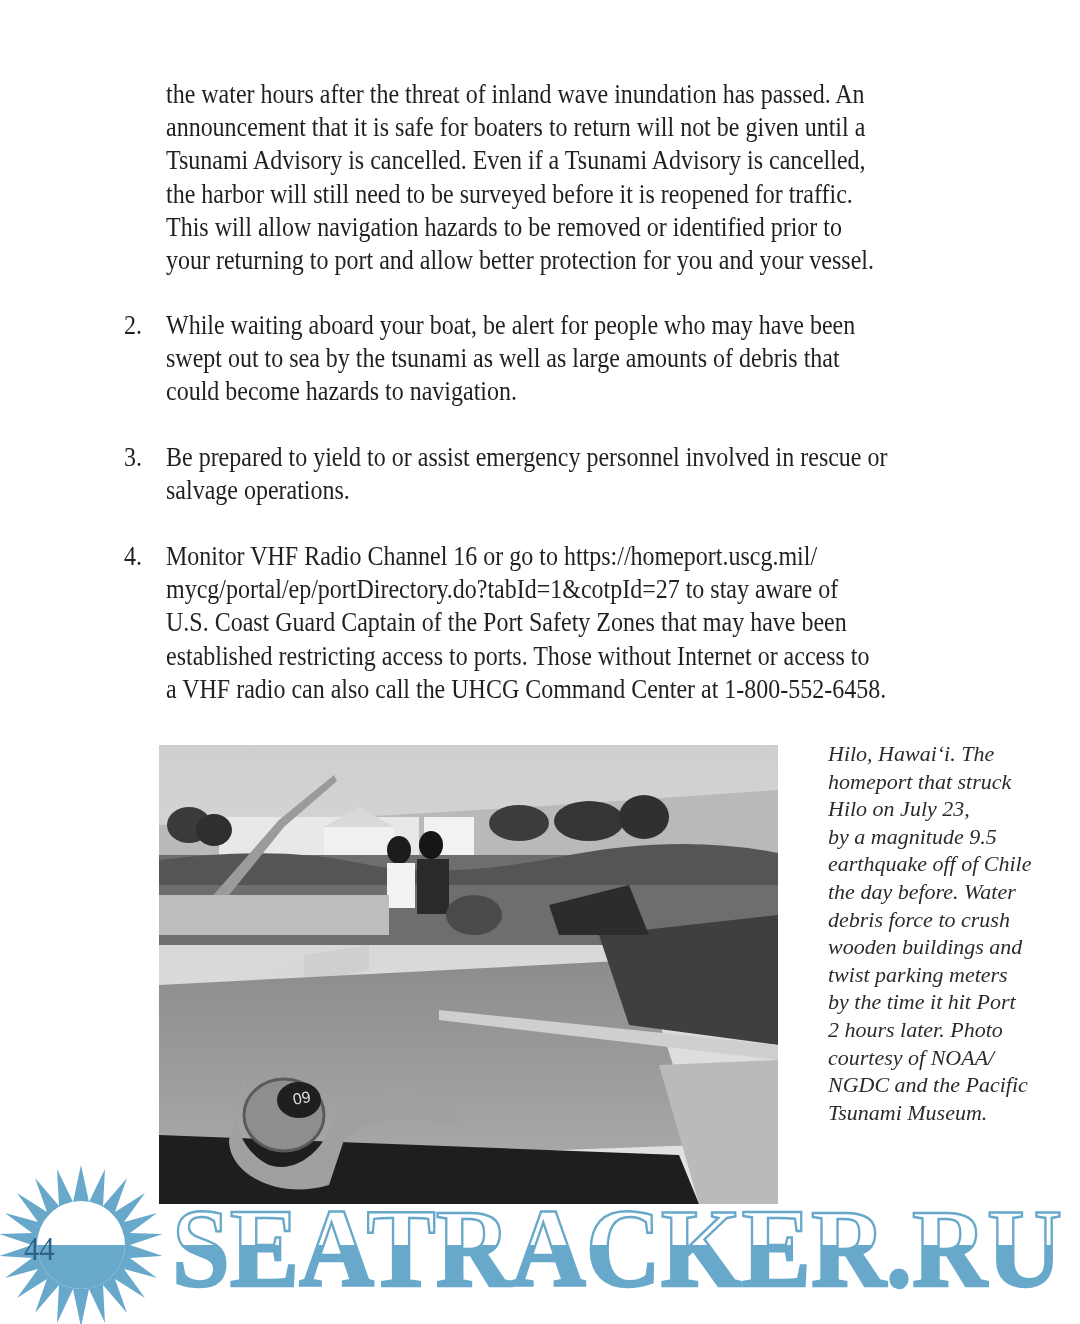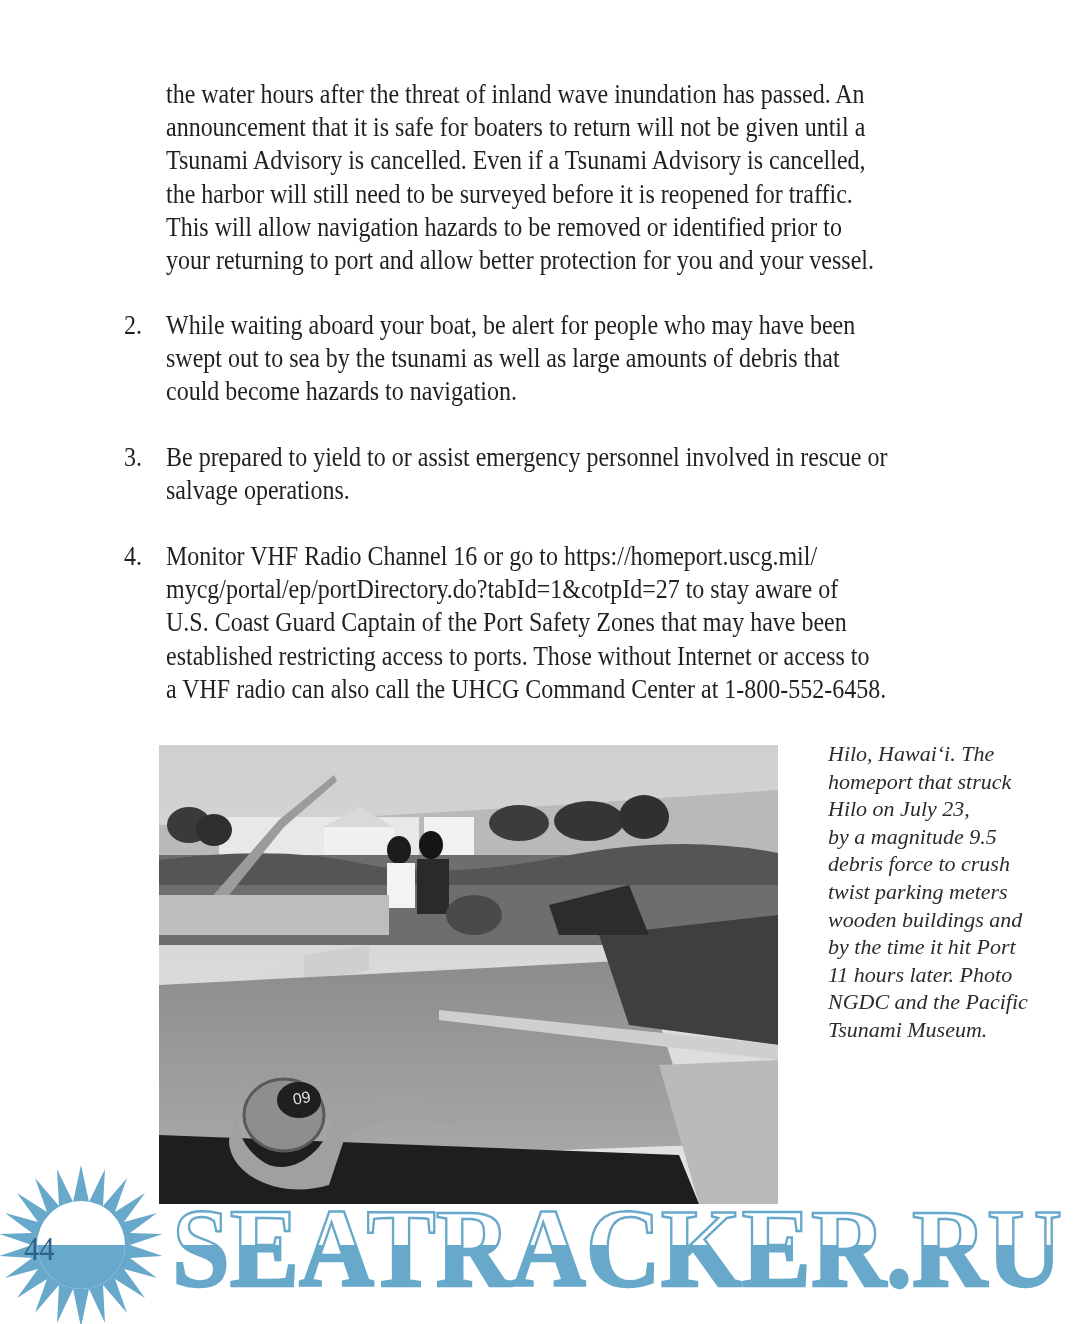--- a/index.html
+++ b/index.html
@@ -137,25 +137,28 @@
     <ellipse cx="140" cy="355" rx="22" ry="18" fill="#1f1f1f"></ellipse>
     <text x="128" y="362" font-family="Liberation Sans, sans-serif" font-size="16" fill="#e0e0e0" transform="rotate(170 140 355)">60</text>
   </svg>
 </div>
 
 <div class="caption">
   <span class="line">Hilo, Hawai‘i. The</span>
   <span class="line">homeport that struck</span>
   <span class="line">Hilo on July 23,</span>
   <span class="line">by a magnitude 9.5</span>
+  <span class="line">earthquake off of Chile</span>
+  <span class="line">the day before. Water</span>
   <span class="line">debris force to crush</span>
+  <span class="line">wooden buildings and</span>
   <span class="line">twist parking meters</span>
-  <span class="line">wooden buildings and</span>
   <span class="line">by the time it hit Port</span>
-  <span class="line">11 hours later. Photo</span>
+  <span class="line">2 hours later. Photo</span>
+  <span class="line">courtesy of NOAA/</span>
   <span class="line">NGDC and the Pacific</span>
   <span class="line">Tsunami Museum.</span>
 </div>
 
 <svg class="sun" viewBox="0 0 162 162" xmlns="http://www.w3.org/2000/svg">
   <defs>
     <clipPath id="lowerhalf">
         <rect x="0" y="80" width="162" height="82"></rect>
       </clipPath>
   </defs>

